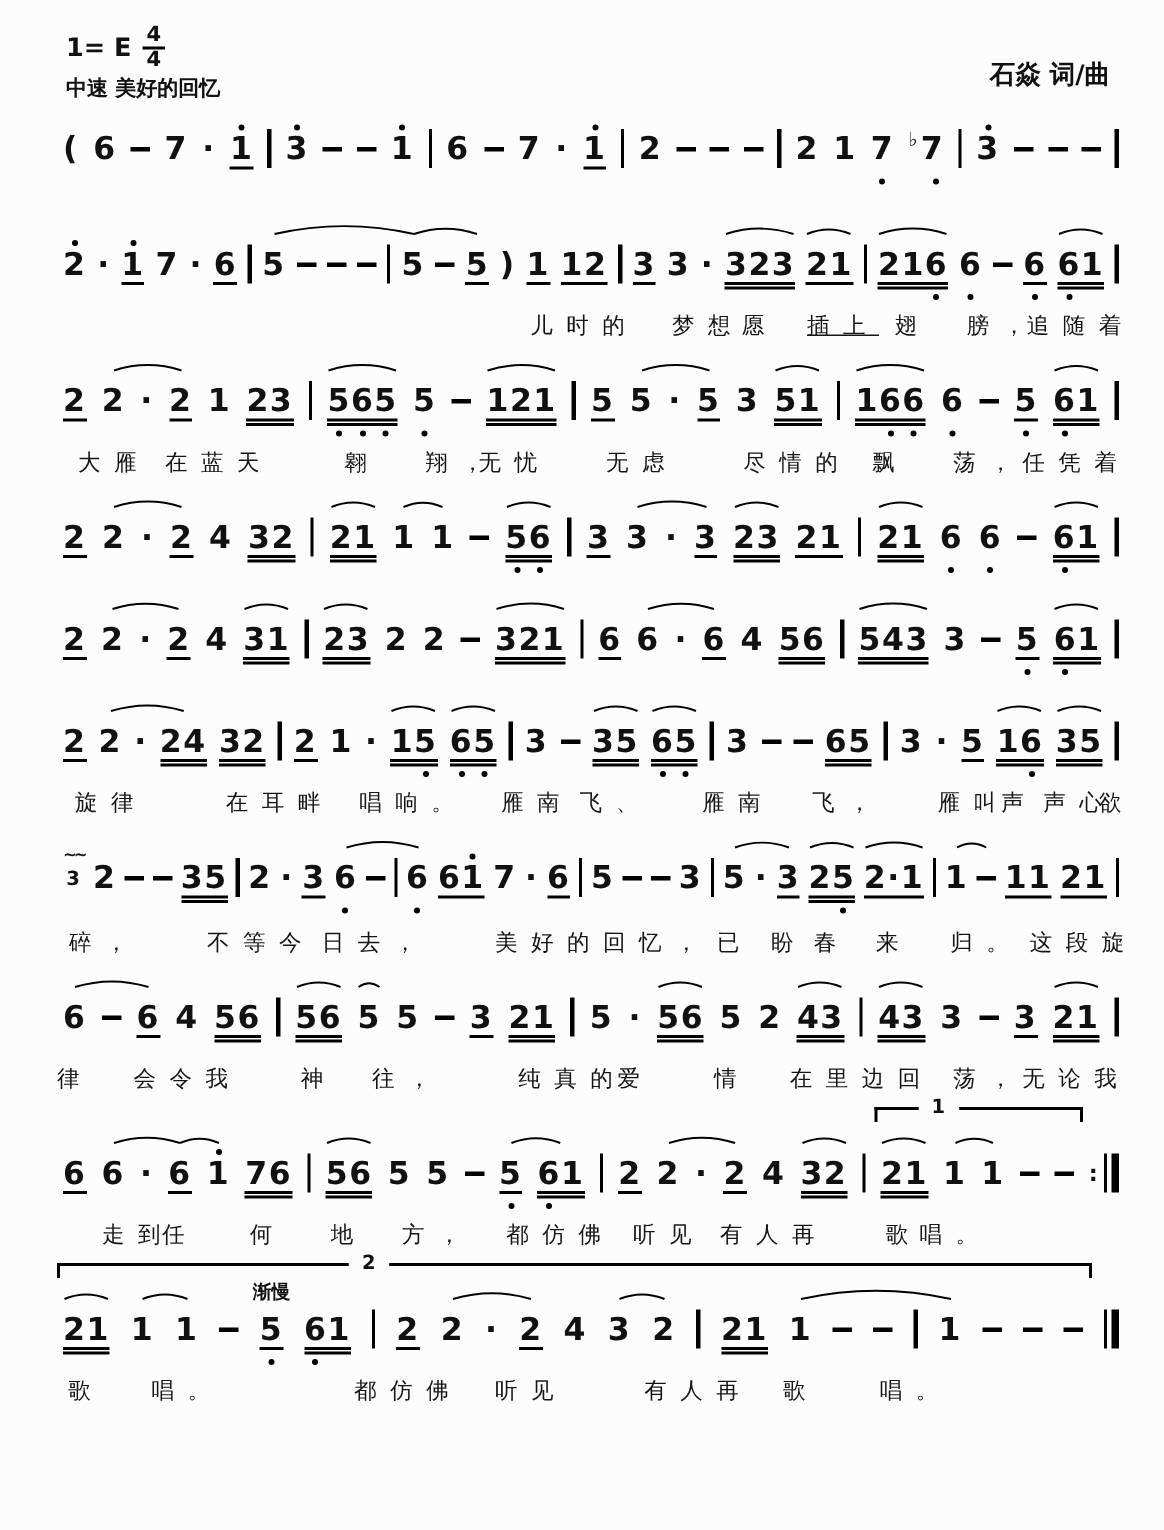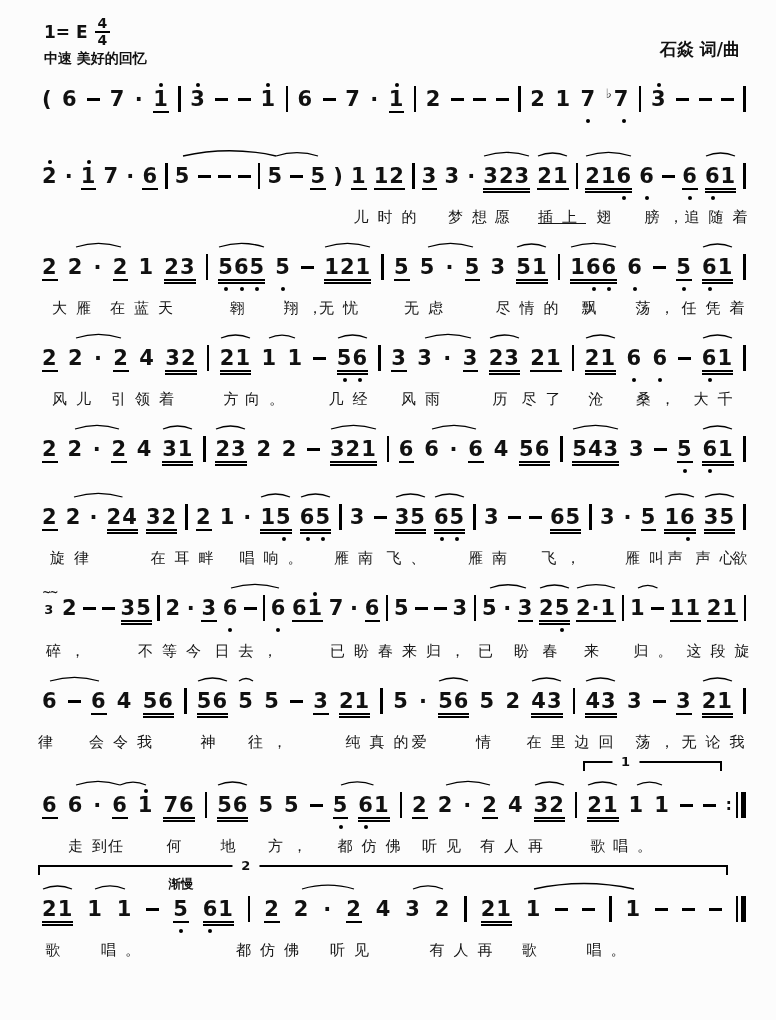--- a/index.html
+++ b/index.html
@@ -1302,33 +1302,20 @@
             </span>
           </span>
           <span class="cell">
             <span class="hr2"></span>
             <span class="txt">
               <span class="barline"></span>
             </span>
             <span class="lr2"></span>
           </span>
         </div>
-        <div class="lyr">
-          <span class="ly" style="left: 34px;">风儿</span>
-          <span class="ly" style="left: 105px;">引领着</span>
-          <span class="ly" style="left: 193.5px;">方</span>
-          <span class="ly" style="left: 227px;">向。</span>
-          <span class="ly" style="left: 310.5px;">几经</span>
-          <span class="ly" style="left: 383px;">风雨</span>
-          <span class="ly" style="left: 462.5px;">历</span>
-          <span class="ly" style="left: 503.5px;">尽了</span>
-          <span class="ly" style="left: 558.5px;">沧</span>
-          <span class="ly" style="left: 618px;">桑，</span>
-          <span class="ly" style="left: 675.5px;">大千</span>
-        </div>
       </div>
       <div class="line">
         <div class="arcwrap">
           <svg class="arcs">
             <path d="M33.0,13 Q55.0,5.9 77.0,13"></path>
             <path d="M121.0,13 Q135.5,7.0 150.0,13"></path>
             <path d="M174.0,13 Q188.5,7.0 203.0,13"></path>
             <path d="M289.0,13 Q311.5,5.8 334.0,13"></path>
             <path d="M390.0,13 Q412.0,5.9 434.0,13"></path>
             <path d="M531.0,13 Q553.5,5.8 576.0,13"></path>
@@ -2293,21 +2280,21 @@
             <span class="txt">
               <span class="barline"></span>
             </span>
             <span class="lr2"></span>
           </span>
         </div>
         <div class="lyr">
           <span class="ly" style="left: 28px;">碎，</span>
           <span class="ly" style="left: 132px;">不等今</span>
           <span class="ly" style="left: 208.5px;">日去，</span>
-          <span class="ly" style="left: 360px;">已盼春来归，</span>
+          <span class="ly" style="left: 360px;">美好的回忆，</span>
           <span class="ly" style="left: 448px;">已</span>
           <span class="ly" style="left: 484px;">盼</span>
           <span class="ly" style="left: 512.5px;">春</span>
           <span class="ly" style="left: 554px;">来</span>
           <span class="ly" style="left: 615.5px;">归。</span>
           <span class="ly" style="left: 680.5px;">这段旋</span>
         </div>
       </div>
       <div class="line">
         <div class="arcwrap">

